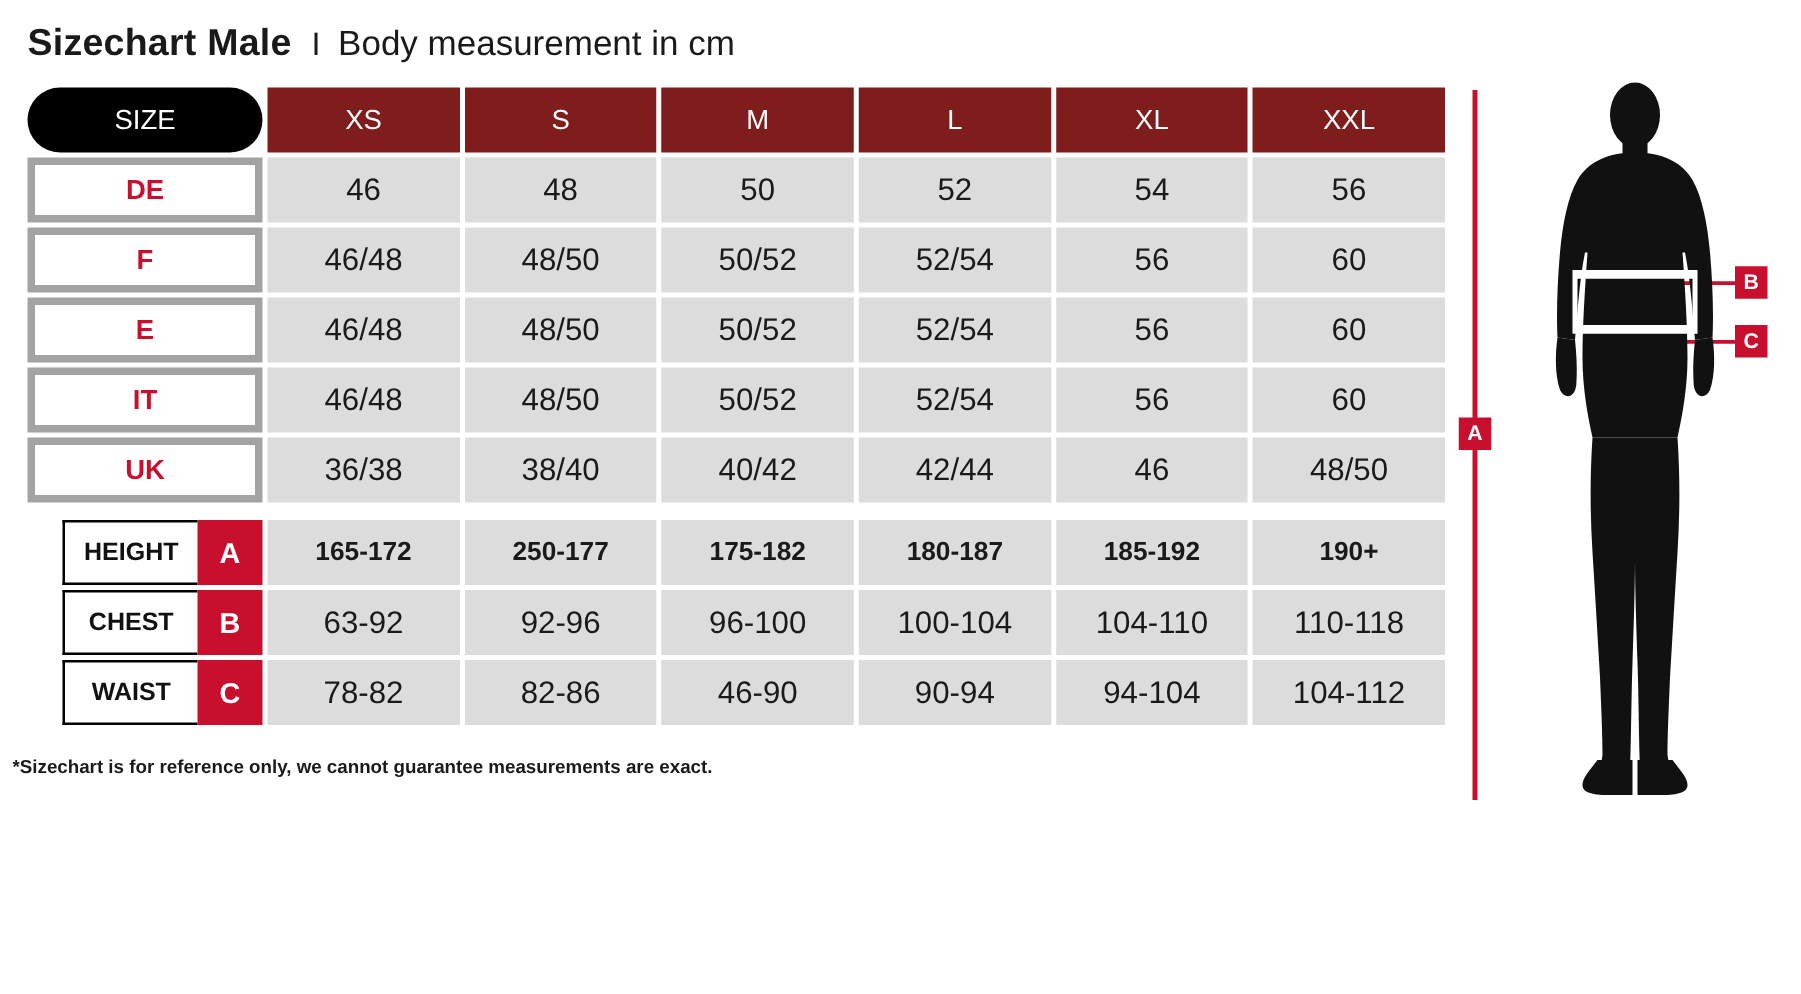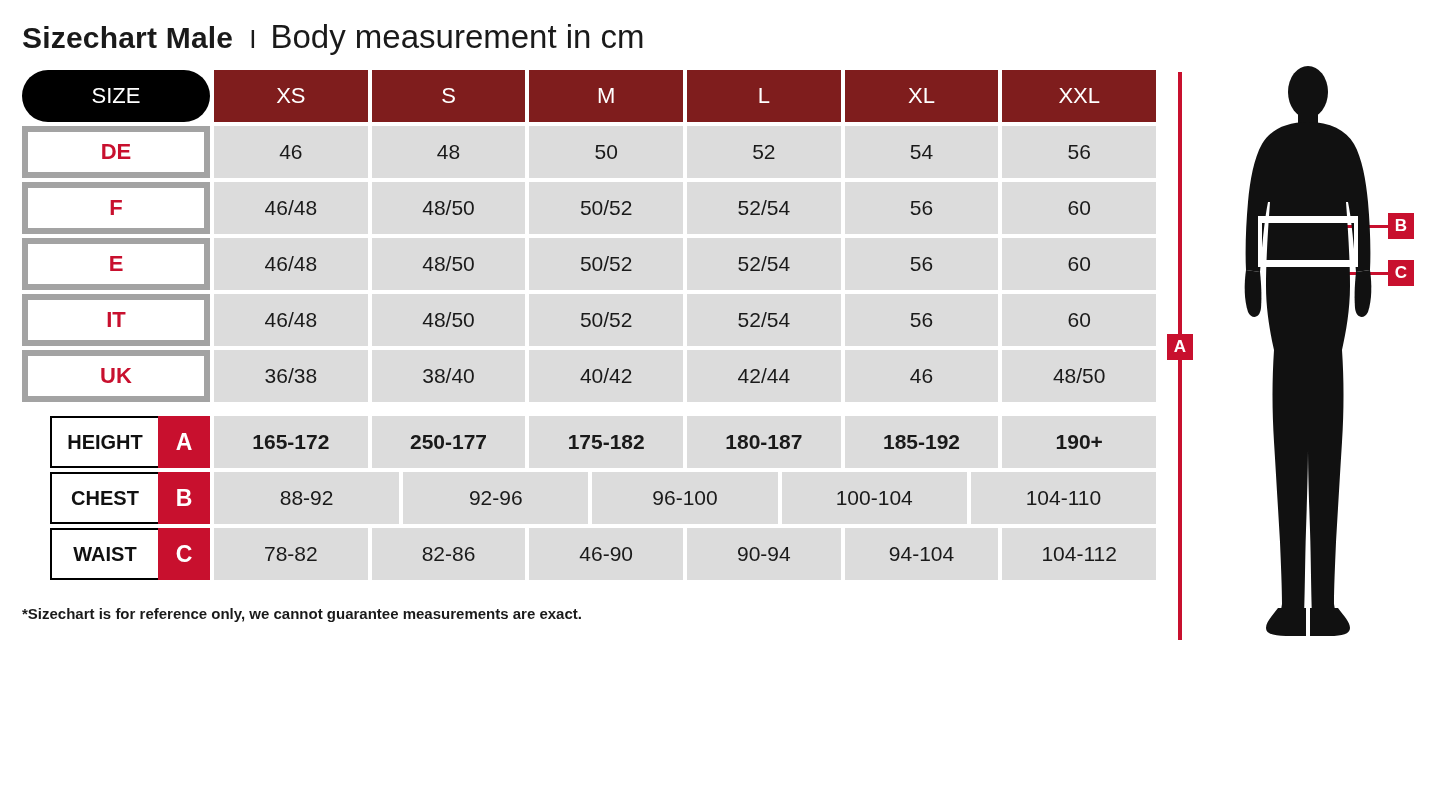--- a/index.html
+++ b/index.html
@@ -36,21 +36,21 @@
     color: #1a1a1a;
     letter-spacing: 0.2px;
   }
   .title-sep {
     font-size: 26px;
     font-weight: normal;
     color: #1a1a1a;
     margin: 0 14px 0 16px;
   }
   .title-sub {
-    font-size: 33px;
+    font-size: 28px;
     font-weight: normal;
     color: #1a1a1a;
     text-align: right;
   }
 
   
   .table {
     position: absolute;
     left: 22px;
     top: 70px;
@@ -127,37 +127,37 @@
   }
 
   .data-cell {
     flex: 1;
     height: 52px;
     margin-left: 4px;
     display: flex;
     align-items: center;
     justify-content: center;
     box-sizing: border-box;
-    font-size: 21px;
+    font-size: 25px;
     background: #DCDCDC;
     color: #1a1a1a;
   }
   .data-cell.head {
     background: #7f1d1d;
     color: #ffffff;
     font-size: 22px;
   }
   .data-cell.bold {
     font-weight: bold;
     font-size: 21px;
   }
 
   .footnote {
     position: absolute;
-    left: 22px;
+    left: 10px;
     top: 605px;
     font-size: 15px;
     font-weight: bold;
     color: #1a1a1a;
     text-align: center;
   }
 
   
   .figure {
     position: absolute;
@@ -288,25 +288,26 @@
       <div class="data-cell bold">180-187</div>
       <div class="data-cell bold">185-192</div>
       <div class="data-cell bold">190+</div>
     </div>
 
     <div class="trow">
       <div class="meas-label">
         <div class="meas-text">CHEST</div>
         <div class="meas-letter">B</div>
       </div>
-      <div class="data-cell">88-92</div>
+      <div class="data-cell">63-92</div>
       <div class="data-cell">92-96</div>
       <div class="data-cell">96-100</div>
       <div class="data-cell">100-104</div>
       <div class="data-cell">104-110</div>
+      <div class="data-cell">110-118</div>
     </div>
 
     <div class="trow">
       <div class="meas-label">
         <div class="meas-text">WAIST</div>
         <div class="meas-letter">C</div>
       </div>
       <div class="data-cell">78-82</div>
       <div class="data-cell">82-86</div>
       <div class="data-cell">46-90</div>

